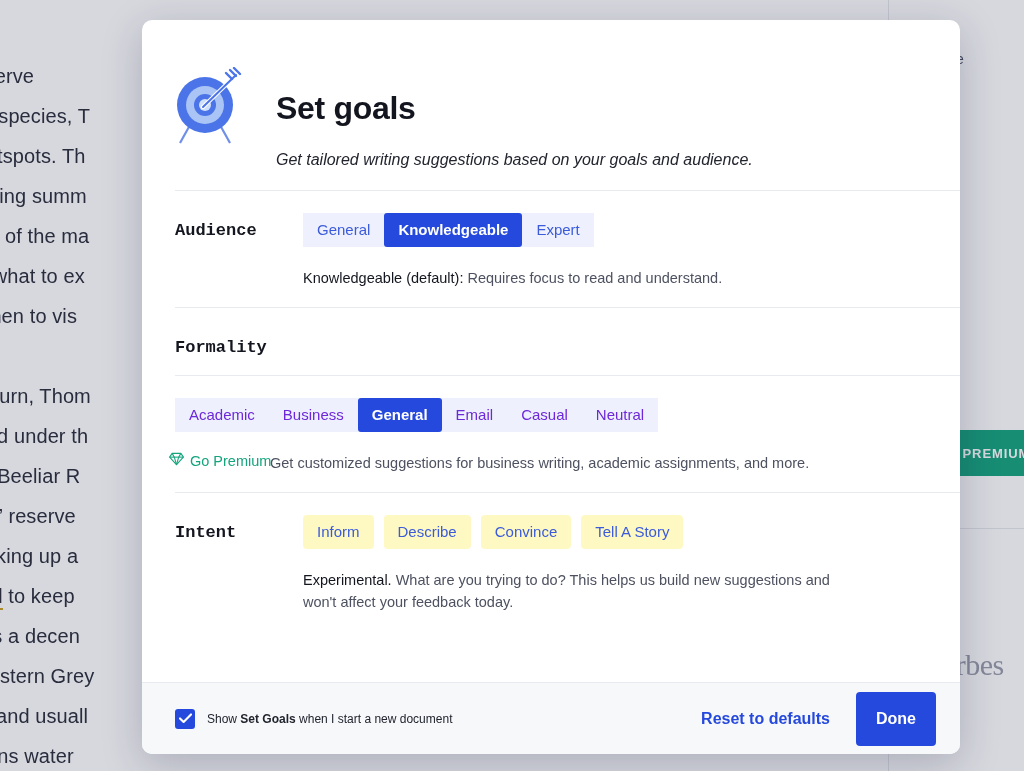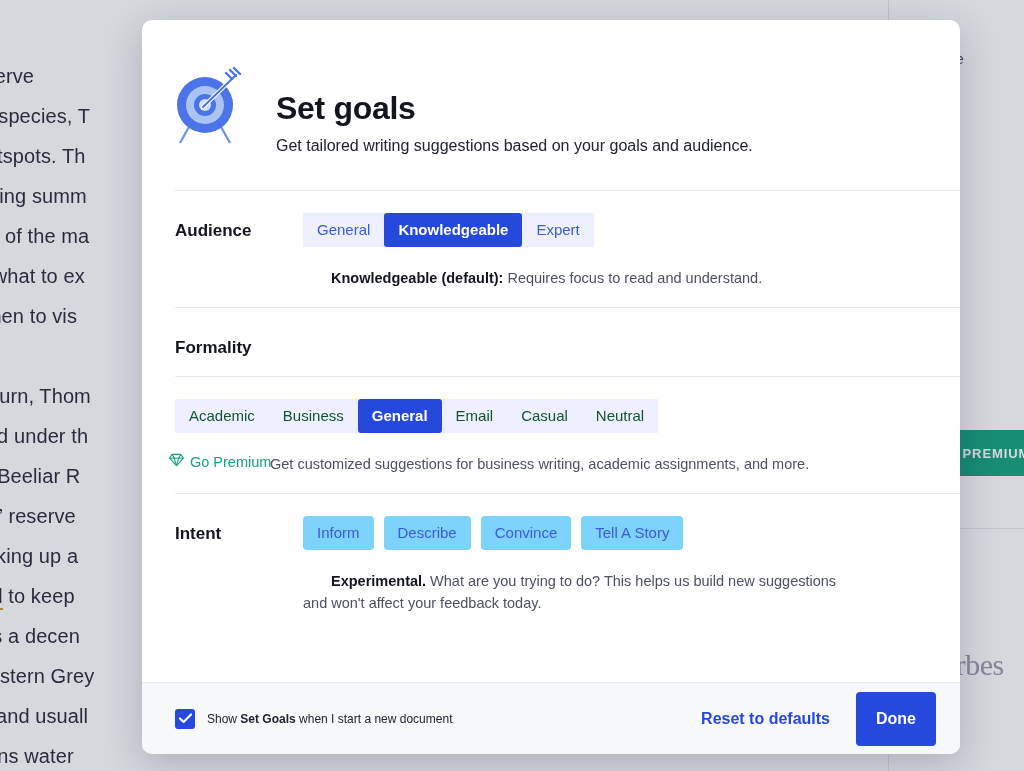--- a/index.html
+++ b/index.html
@@ -173,24 +173,25 @@
 
   .dlg-title {
     font-size: 32px;
     font-weight: bold;
     color: #14161f;
     letter-spacing: -0.3px;
     line-height: 38px;
   }
 
   .dlg-subtitle {
-    margin-top: 8px;
+    margin-top: 22px;
     font-size: 16px;
     color: #22242e;
     line-height: 22px;
+    font-style: italic;
   }
 
   .dlg-body { flex: 1; padding: 0 0 0 0; }
 
   .divider {
     height: 1px;
     background: #e9eaef;
     margin-left: 33px;
     margin-right: 0;
   }
@@ -201,20 +202,21 @@
     align-items: flex-start;
   }
 
   .row-label {
     width: 128px;
     flex: none;
     font-size: 17px;
     font-weight: bold;
     color: #14161f;
     padding-top: 8px;
+    font-family: Liberation Mono, monospace;
   }
 
   .row-content { flex: 1; }
 
   
   .segmented {
     display: inline-flex;
     background: #eef1fd;
     border-radius: 0;
     overflow: hidden;
@@ -233,49 +235,49 @@
   }
 
   .seg.selected {
     background: #2649dd;
     color: #ffffff;
     font-weight: bold;
     border-radius: 3px;
   }
 
   .seg.locked {
-    color: #14532d;
+    color: #6d28d9;
     cursor: default;
   }
 
   
   .pills { display: flex; gap: 10px; }
 
   .pill {
     font-size: 15px;
     color: #3b5bdb;
-    background: #7dd3fc;
+    background: #fef9c3;
     border-radius: 4px;
     padding: 8px 14px 9px 14px;
     line-height: 17px;
     white-space: nowrap;
     cursor: pointer;
     border: none;
     font-family: inherit;
   }
 
   .helper {
     margin-top: 20px;
     font-size: 14.5px;
     color: #4d5160;
     line-height: 22px;
     max-width: 540px;
   }
 
-  .helper b { color: #14161f; font-weight: bold; margin-left: 28px; }
+  .helper b { color: #14161f; font-weight: normal; }
 
   .helper-row { display: flex; align-items: flex-start; margin-top: 20px; }
 
   .premium-link {
     display: flex;
     align-items: center;
     gap: 6px;
     width: 128px;
     flex: none;
     margin-left: -33px;

